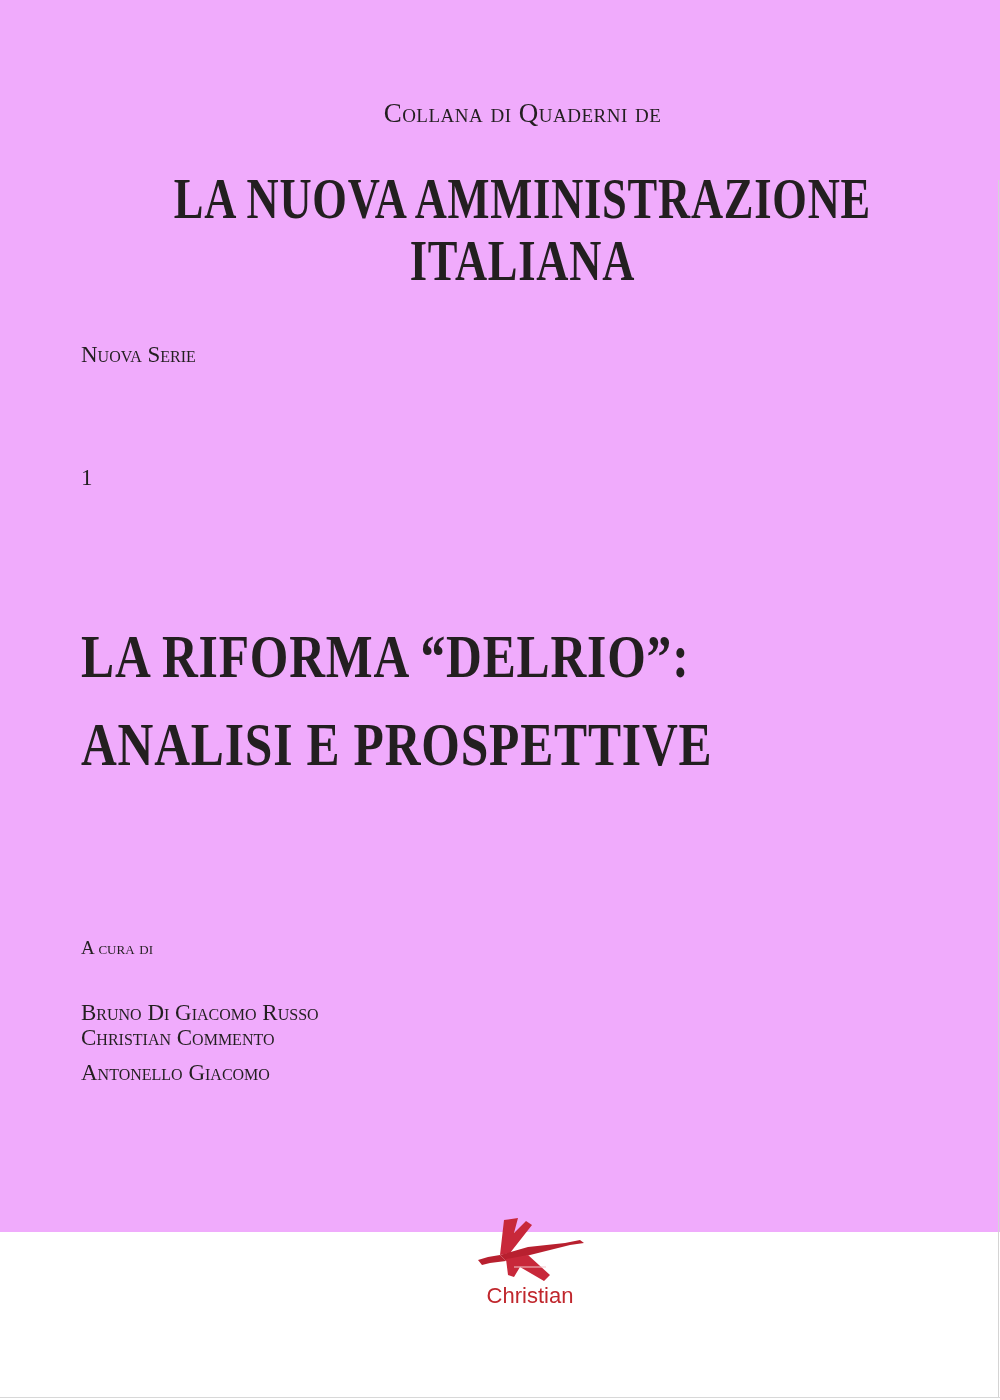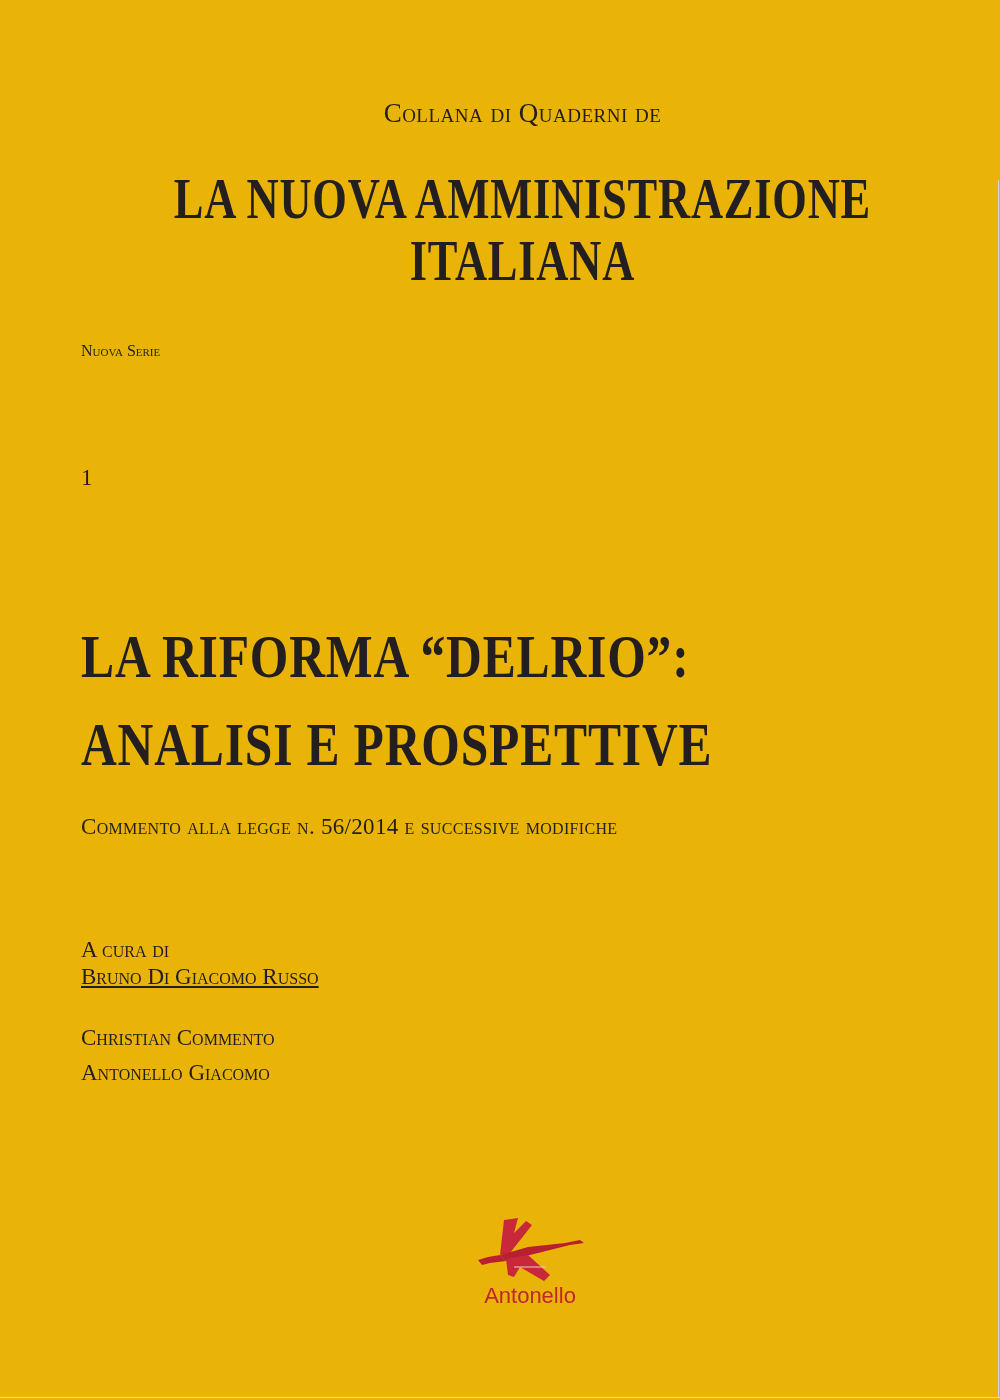--- a/index.html
+++ b/index.html
@@ -12,22 +12,22 @@
       height: 1400px;
       position: relative;
       overflow: hidden;
       font-family: "Liberation Serif", "DejaVu Serif", serif;
       color: #231f20;
     }
     .page {
       position: absolute;
       left: 0; top: 0;
       width: 1000px;
-      height: 1400px;
-      background: #eab308;
+      height: 1232px;
+      background: #f0abfc;
     }
     .edge-right {
       position: absolute;
       left: 998px;
       top: 180px;
       width: 1px;
       height: 1218px;
       background: #d4d4d4;
     }
     .edge-bottom {
@@ -62,21 +62,21 @@
       transform-origin: 522px 0;
       letter-spacing: 1px;
       color: #231f20;
     }
     .sc {
       position: absolute;
       left: 81px;
       font-variant: small-caps;
       color: #231f20;
     }
-    .nuova-serie { top: 342px; font-size: 16px; }
+    .nuova-serie { top: 342px; font-size: 23px; }
     .volume-number {
       position: absolute;
       left: 81px;
       top: 465px;
       font-size: 23px;
       color: #231f20;
     }
     .book-title {
       position: absolute;
       left: 81px;
@@ -84,23 +84,23 @@
       font-size: 62px;
       line-height: 88px;
       font-weight: bold;
       transform: scaleX(0.80);
       transform-origin: 0 0;
       white-space: nowrap;
       letter-spacing: 1px;
       color: #231f20;
     }
     .subtitle { top: 814px; font-size: 23px; letter-spacing: 0.3px; }
-    .editors-label { top: 937px; font-size: 23px; }
+    .editors-label { top: 937px; font-size: 19px; }
     .editor { font-size: 23px; }
-    .editor-0 { top: 964px; text-decoration: underline; }
+    .editor-0 { top: 1000px; }
     .editor-1 { top: 1025px; }
     .editor-2 { top: 1060px; }
     .publisher-logo {
       position: absolute;
       left: 470px;
       top: 1215px;
       width: 120px;
       height: 110px;
       text-align: center;
     }
@@ -135,36 +135,35 @@
 
   <div class="sc nuova-serie">Nuova Serie</div>
 
   <div class="volume-number">1</div>
 
   <div class="book-title">
     <div>LA RIFORMA “DELRIO”:</div>
     <div>ANALISI E PROSPETTIVE</div>
   </div>
 
-  <div class="sc subtitle">Commento alla legge n. 56/2014 e successive modifiche</div>
 
   <div class="sc editors-label">A cura di</div>
   <div class="sc editor editor-0">Bruno Di Giacomo Russo</div>
   <div class="sc editor editor-1">Christian Commento</div>
   <div class="sc editor editor-2">Antonello Giacomo</div>
 
   <div class="publisher-logo">
     <span>
       <svg width="120" height="66" viewBox="0 0 120 66" xmlns="http://www.w3.org/2000/svg">
 
         <polygon points="34,5 48,3 44,18 56,6 62,10 40,38 30,40" fill="#c8283a"></polygon>
 
         <polygon points="30,40 58,32 95,28 110,25 114,28 100,30 60,40 36,46" fill="#b8202f"></polygon>
 
         <polygon points="36,44 58,40 80,60 74,66 50,52 44,62 38,60" fill="#c8283a"></polygon>
 
         <polygon points="8,45 18,42 30,40 36,46 20,48 12,50" fill="#b8202f"></polygon>
         <line x1="44" y1="52" x2="76" y2="52" stroke="#f3c8cc" stroke-width="1"></line>
       </svg>
     </span>
-    <div class="publisher-name">Antonello</div>
+    <div class="publisher-name">Christian</div>
   </div>
 </div>
 
 </body></html>

